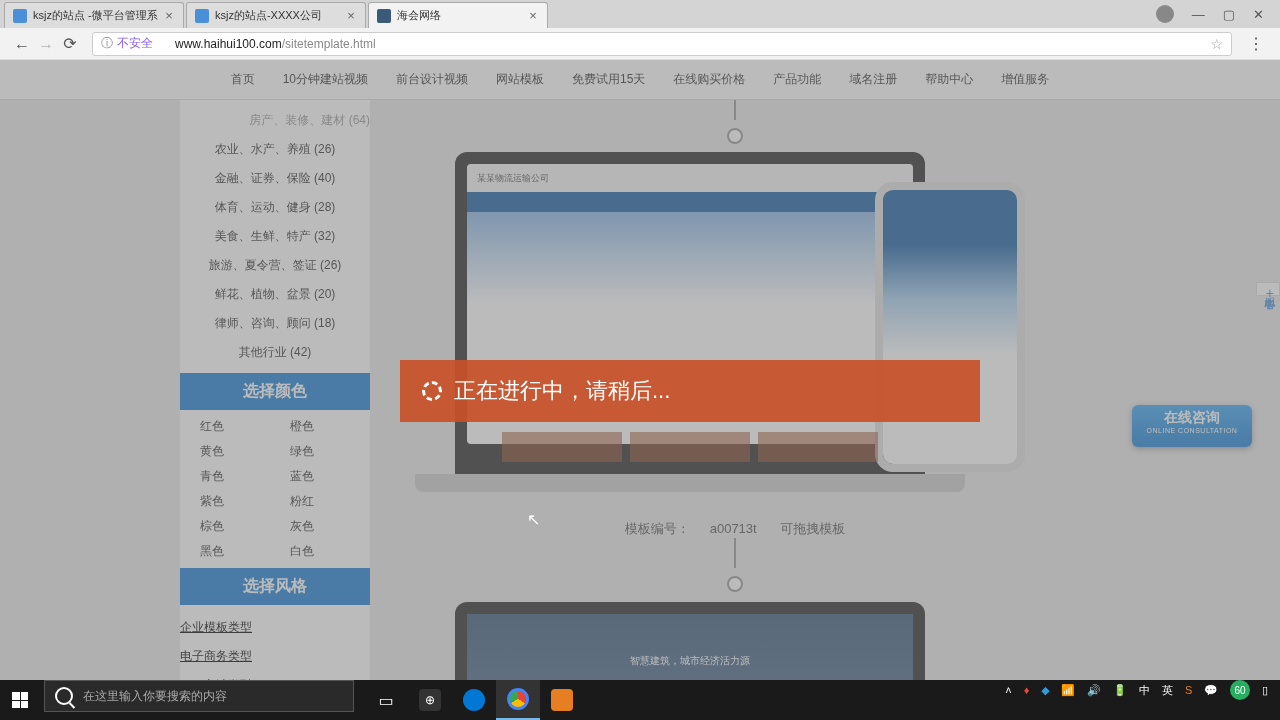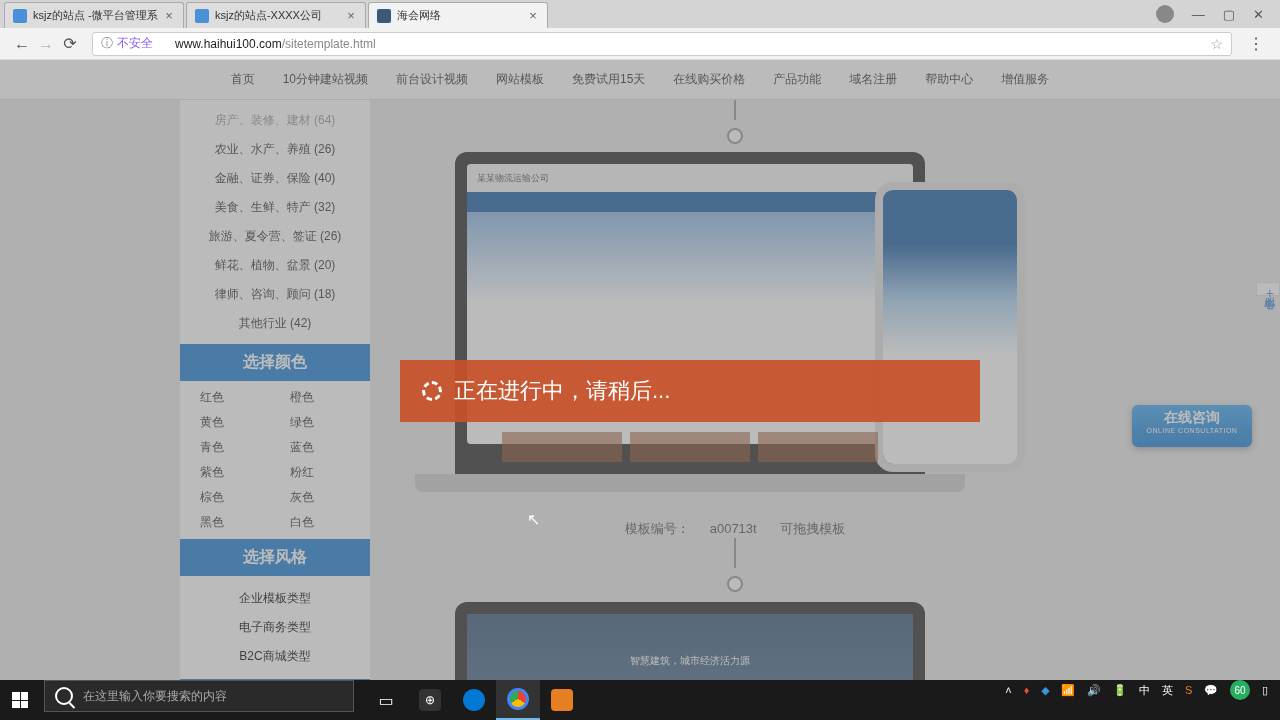--- a/index.html
+++ b/index.html
@@ -31,21 +31,21 @@
 .nav-menu span { cursor: pointer; }
 
 .content { display: flex; padding: 0 180px; height: 580px; position: relative; }
 .sidebar { width: 190px; background: #fff; }
 .cat-list { padding: 6px 0; }
 .cat-item { font-size: 12px; color: #333; padding: 6px 0; text-align: center; cursor: pointer; }
 .section-header { background: #1a7fd4; color: #fff; font-size: 16px; font-weight: bold; text-align: center; padding: 8px 0; }
 .color-grid { display: grid; grid-template-columns: 1fr 1fr; padding: 8px 20px; gap: 8px 30px; font-size: 12px; color: #333; }
 .color-grid span { cursor: pointer; }
 .style-list { padding: 8px 0; }
-.style-list div { font-size: 12px; text-align: center; padding: 6px 0; cursor: pointer; }
+.style-list div { font-size: 12px; text-align: left; padding: 6px 0; cursor: pointer; text-decoration: underline; }
 
 .main { flex: 1; padding: 0 20px; position: relative; }
 .timeline-dot { width: 16px; height: 16px; border: 2px solid #999; border-radius: 50%; background: #fff; margin: 8px auto; }
 .timeline-line { width: 2px; height: 20px; background: #999; margin: 0 auto; }
 
 .device-preview { position: relative; width: 560px; height: 350px; margin: 0 auto; }
 .laptop { position: absolute; width: 470px; height: 340px; left: 0; top: 0; background: #2a2a2a; border-radius: 12px; padding: 12px; }
 .laptop-screen { width: 100%; height: 280px; background: linear-gradient(180deg, #4a90d9 0%, #fff 50%); border-radius: 4px; position: relative; overflow: hidden; }
 .laptop-header { height: 28px; background: #f5f5f5; display: flex; align-items: center; padding: 0 10px; font-size: 9px; color: #555; }
 .laptop-nav { height: 20px; background: #1a5fa4; }
@@ -144,23 +144,24 @@
     <span>在线购买价格</span>
     <span>产品功能</span>
     <span>域名注册</span>
     <span>帮助中心</span>
     <span>增值服务</span>
   </div>
 
   <div class="content">
     <div class="sidebar">
       <div class="cat-list" id="cat-list">
-          <div class="cat-item" style="opacity: 0.5;">房产、装修、建材  (64)</div>
+          <div class="cat-item" style="opacity: 0.5; text-align: right;">房产、装修、建材  (64)</div>
           <div class="cat-item">农业、水产、养殖  (26)</div>
           <div class="cat-item">金融、证券、保险  (40)</div>
+          <div class="cat-item">体育、运动、健身  (28)</div>
           <div class="cat-item">美食、生鲜、特产  (32)</div>
           <div class="cat-item">旅游、夏令营、签证  (26)</div>
           <div class="cat-item">鲜花、植物、盆景  (20)</div>
           <div class="cat-item">律师、咨询、顾问  (18)</div>
           <div class="cat-item">其他行业  (42)</div>
         </div>
       <div class="section-header">选择颜色</div>
       <div class="color-grid" id="color-grid">
           <span>红色</span>
           <span>橙色</span>

